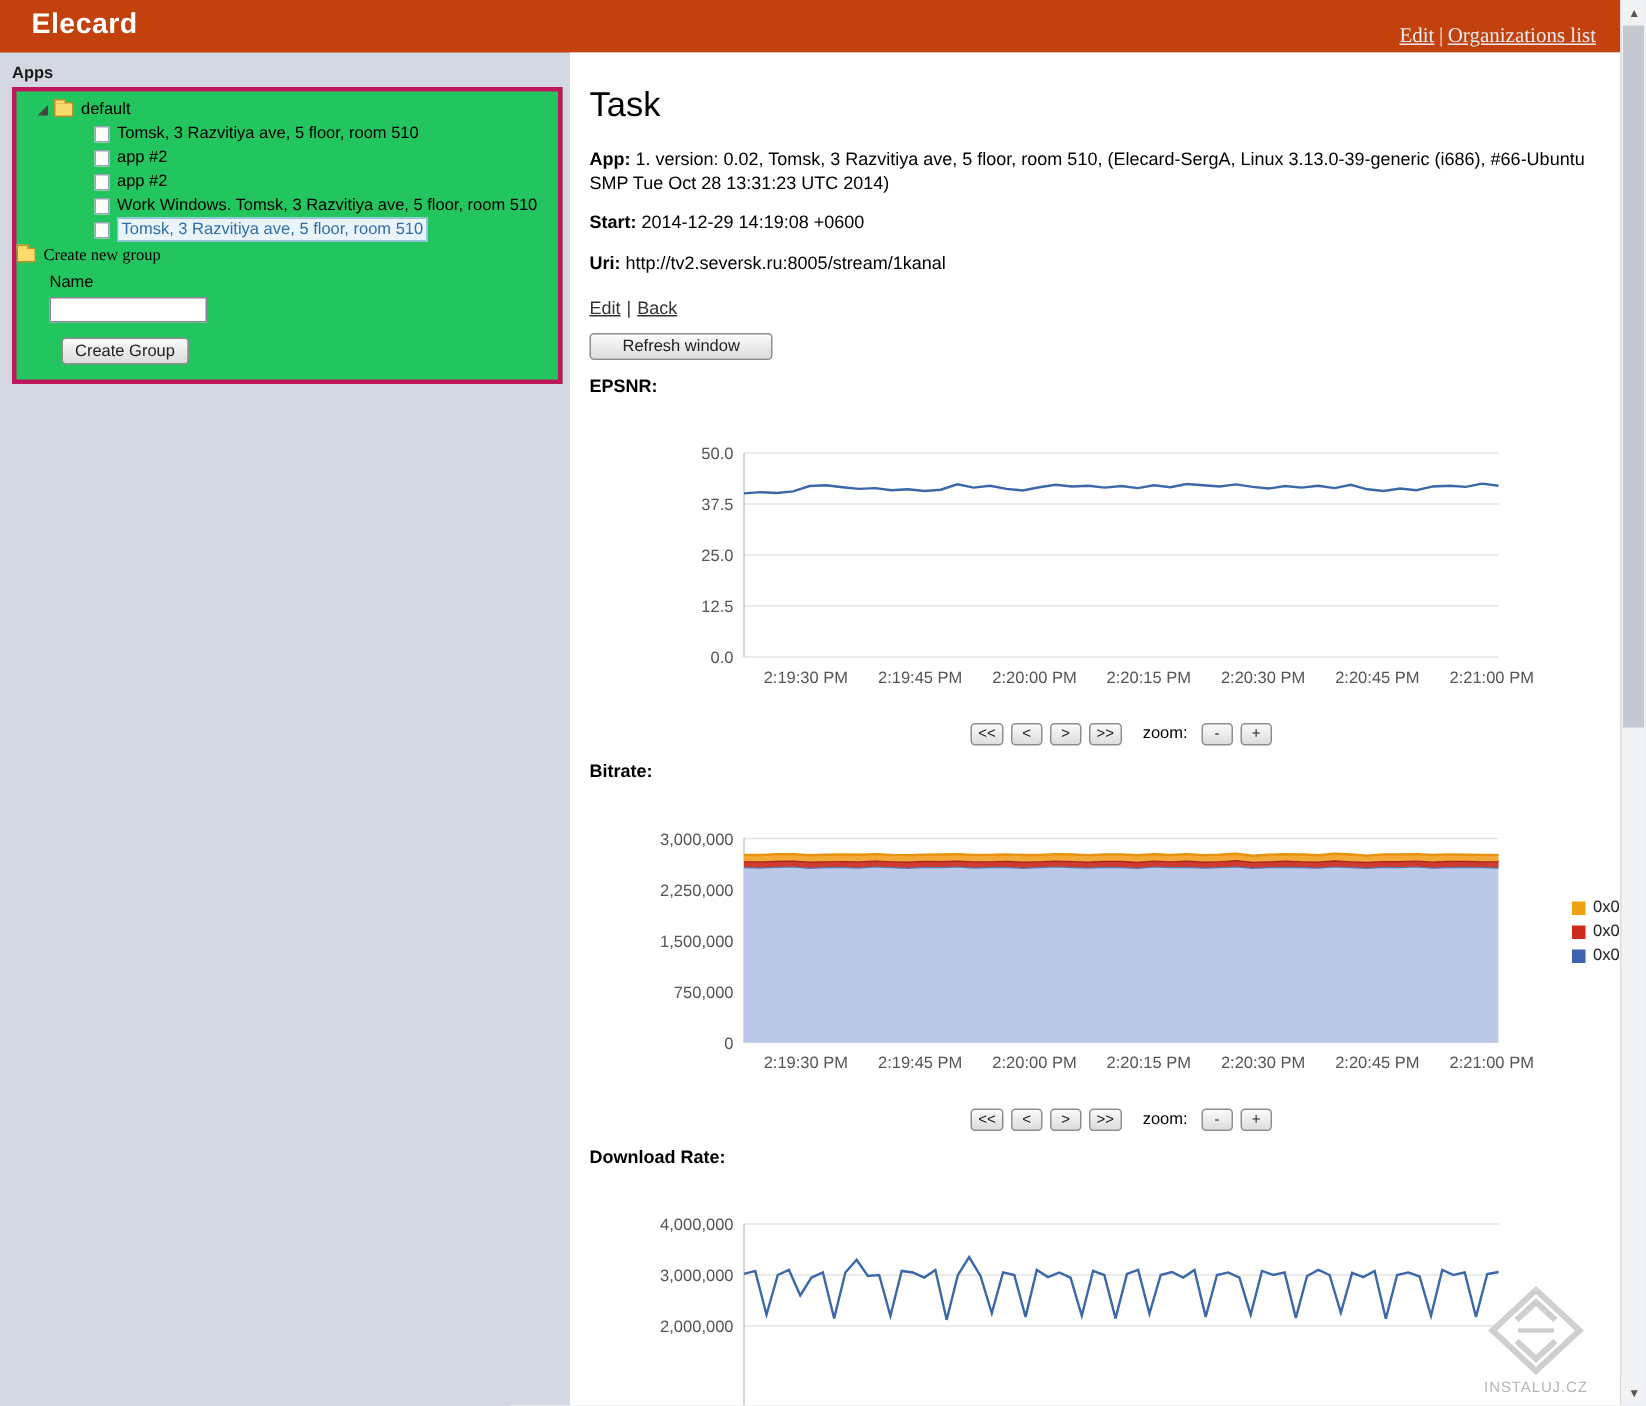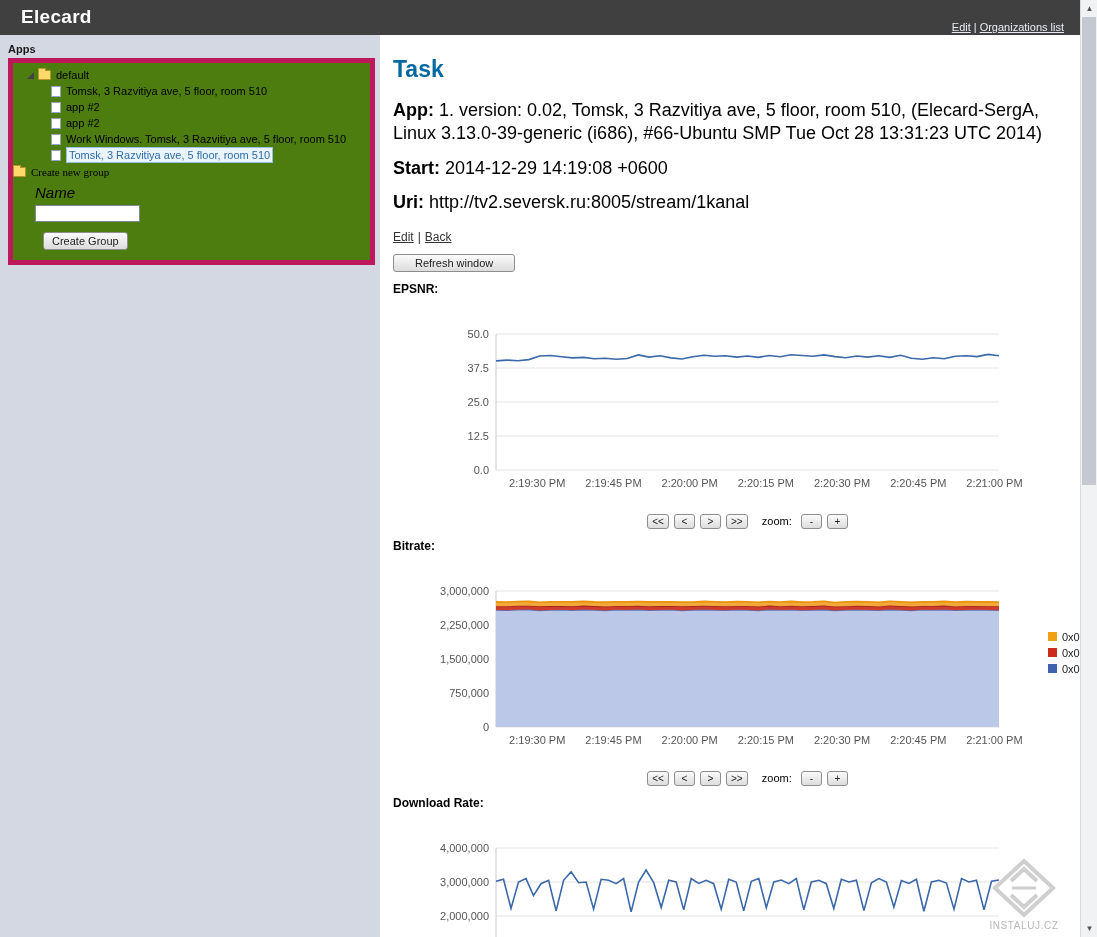--- a/index.html
+++ b/index.html
@@ -2,47 +2,47 @@
 <html><head>
 <meta charset="utf-8">
 <style>
   * { box-sizing: border-box; }
   html,body { margin:0; padding:0; }
   body {
     width:1097px; height:937px; position:relative; overflow:hidden;
     background:#d4d8e3; font-family:"Liberation Sans", sans-serif; color:#000;
   }
   
-  .topbar { position:absolute; left:0; top:0; right:17px; height:35px; background:#404040; }
+  .topbar { position:absolute; left:0; top:0; right:17px; height:35px; background:#c2410c; }
   .brand { position:absolute; left:21px; top:6px; color:#fff; font-size:19px; font-weight:bold; letter-spacing:.3px; }
-  .top-links { position:absolute; right:16px; bottom:2px; font-size:11px; color:#e9ecf3; }
+  .top-links { position:absolute; right:16px; bottom:2px; font-size:14px; color:#e9ecf3;font-family:Liberation Serif, serif; }
   .top-links a { color:#e9ecf3; text-decoration:underline; cursor:pointer; }
   .top-links .sep { margin:0 3px; }
   
   .sidebar { position:absolute; left:0; top:35px; width:380px; }
   .apps-label { margin:8px 0 3px 8px; font-size:11px; font-weight:bold; color:#1a1a1a; }
-  .tree-box { margin-left:8px; width:367px; background:#4d7c0f; border:5px solid #be185d; padding:4px 4px 10px 0; }
+  .tree-box { margin-left:8px; width:367px; background:#22c55e; border:3px solid #be185d; padding:4px 4px 10px 0; }
   .tree-row { display:flex; align-items:center; height:16px; font-size:11px; white-space:nowrap; }
   .tree-row.root { padding-left:14px; }
-  .tree-row.child { padding-left:38px; }
+  .tree-row.child { padding-left:52px; }
   .tree-row.create { margin-top:1px;font-family:Liberation Serif, serif; }
   .expander { width:0; height:0; border-bottom:7px solid #444; border-left:7px solid transparent; margin-right:4px; }
   .folder-icon { position:relative; display:inline-block; width:13px; height:10px; background:#fbd96b; border:1px solid #b8922a; border-radius:1px; margin-right:5px; flex:0 0 auto; }
   .folder-icon:before { content:''; position:absolute; top:-3px; left:-1px; width:6px; height:2px; background:#fbd96b; border:1px solid #b8922a; border-bottom:none; }
   .app-icon { display:inline-block; width:10px; height:11px; background:#fff; border:1px solid #93a5b8; margin-right:5px; flex:0 0 auto; }
   .tree-label { line-height:14px; }
   .tree-label.selected { color:#2f6ea6; background:#eaf4fd; border:1px solid #95c0e2; padding:0 2px; }
-  .name-label { margin:4px 0 2px 22px; font-size:15px;font-style:italic; }
+  .name-label { margin:4px 0 2px 22px; font-size:11px; }
   .name-input { margin-left:22px; width:105px; height:17px; border:1px solid #7f8896; font-size:11px; padding:1px 3px; background:#fff; }
   .btn { background:linear-gradient(#fbfbfb,#dcdcdc); border:1px solid #8e8e8e; border-radius:3px; font-family:"Liberation Sans",sans-serif; font-size:11px; color:#222; cursor:pointer; }
   .create-btn { margin:10px 0 0 30px; padding:2px 8px; }
   
   .main { position:absolute; left:380px; top:35px; right:17px; bottom:0; background:#fff; padding:13px 12px 0 13px; overflow:hidden; }
-  .page-title { font-size:23px; font-weight:bold; margin:8px 0 16px; color:#0369a1; }
-  .info { font-size:18px; margin:0 0 11px; line-height:1.3; }
+  .page-title { font-size:23px; font-weight:normal; margin:8px 0 16px; color:#000000; }
+  .info { font-size:12px; margin:0 0 11px; line-height:1.3; }
   .info b { font-weight:bold; }
   .links-row { font-size:12px; margin:15px 0 8px; }
   .links-row a { color:#333; text-decoration:underline; cursor:pointer; }
   .links-row .sep { margin:0 4px; color:#333; }
   .refresh-btn { padding:2px 21px; margin:2px 0 0; }
   .section-label { font-size:12px; font-weight:bold; margin-top:10px; }
   .chart { position:relative; margin:30px 0 0 43px; width:643px; }
   .chart svg { display:block; }
   svg text.tick { font-size:11px; fill:#555; font-family:"Liberation Sans",sans-serif; }
   .controls { width:503px; margin:16px 0 0 103px; text-align:center; font-size:11px; }

